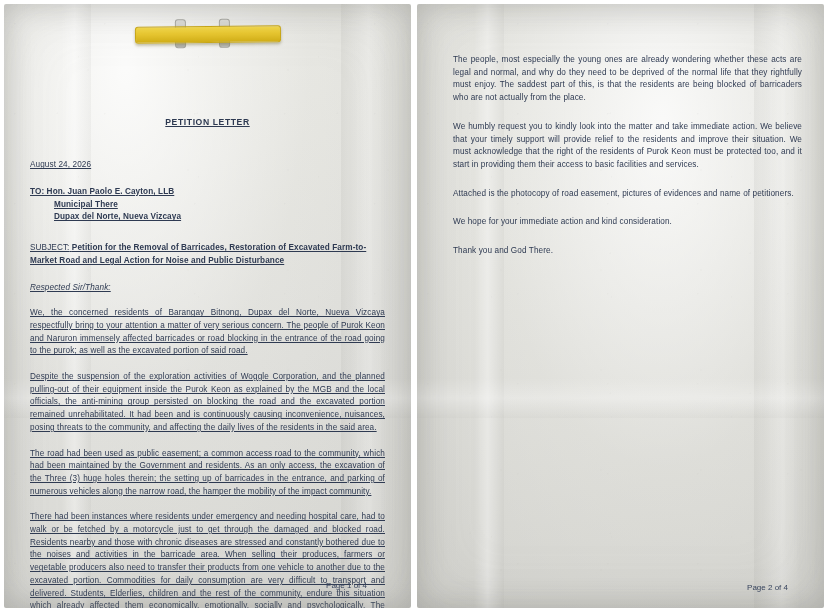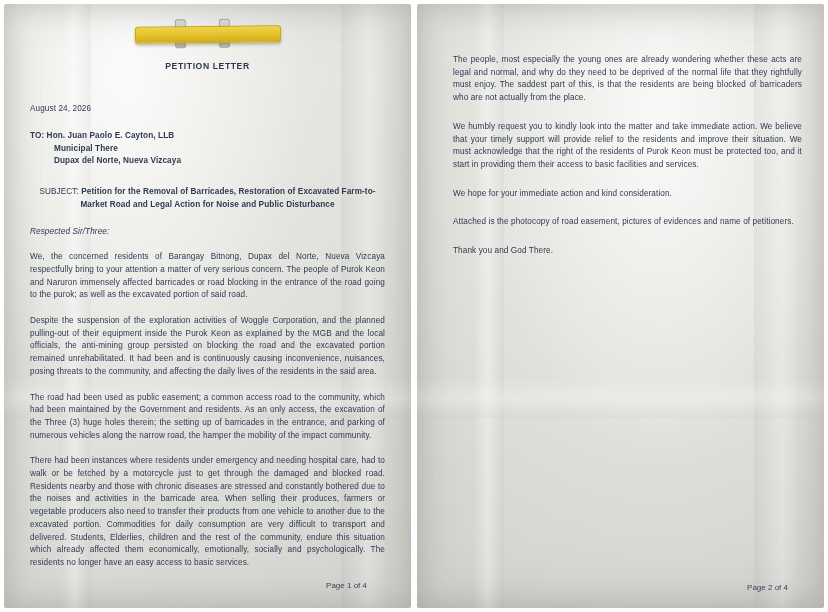--- a/index.html
+++ b/index.html
@@ -103,21 +103,21 @@
     position: absolute;
     inset: 0;
     padding: 0 26px;
     box-sizing: border-box;
     color: #2e3a52;
     font-family: "Liberation Sans", sans-serif;
     font-size: 8.2px;
     line-height: 1.55;
     letter-spacing: 0.1px;
   }
-  .left .doc-text { padding-top: 30px; }
+  .left .doc-text { padding-top: 86px; text-decoration: underline; }
   .right .doc-text { padding-top: 34px; padding-left: 36px; padding-right: 22px; }
 
   .doc-title {
     text-align: center;
     font-weight: bold;
     font-size: 8.6px;
     letter-spacing: 0.6px;
     margin: 26px 0 0 0;
     color: #2c3850;
   }
@@ -128,21 +128,20 @@
   .addr-block {
     margin-top: 14px;
   }
   .addr-block .line { display: block; }
   .addr-block .indent { padding-left: 24px; }
   .addr-block .bold { font-weight: bold; }
 
   .subject {
     margin-top: 18px;
     font-size: 8.2px;
-    text-align: center;
   }
   .subject .lbl { font-weight: normal; }
   .subject .val { font-weight: bold; }
 
   .salutation {
     margin-top: 14px;
     font-style: italic;
   }
   p.para {
     margin: 12px 0 0 0;
@@ -201,43 +200,43 @@
         <span class="line bold">TO: Hon. Juan Paolo E. Cayton, LLB</span>
         <span class="line indent bold">Municipal There</span>
         <span class="line indent bold">Dupax del Norte, Nueva Vizcaya</span>
       </div>
 
       <div class="subject">
         <span class="lbl">SUBJECT:</span>
         <span class="val">Petition for the Removal of Barricades, Restoration of Excavated Farm-to-Market Road and Legal Action for Noise and Public Disturbance</span>
       </div>
 
-      <div class="salutation">Respected Sir/Three:</div>
+      <div class="salutation">Respected Sir/Thank:</div>
 
       <p class="para">We, the concerned residents of Barangay Bitnong, Dupax del Norte, Nueva Vizcaya respectfully bring to your attention a matter of very serious concern. The people of Purok Keon and Naruron immensely affected barricades or road blocking in the entrance of the road going to the purok; as well as the excavated portion of said road.</p>
       <p class="para">Despite the suspension of the exploration activities of Woggle Corporation, and the planned pulling-out of their equipment inside the Purok Keon as explained by the MGB and the local officials, the anti-mining group persisted on blocking the road and the excavated portion remained unrehabilitated. It had been and is continuously causing inconvenience, nuisances, posing threats to the community, and affecting the daily lives of the residents in the said area.</p>
       <p class="para">The road had been used as public easement; a common access road to the community, which had been maintained by the Government and residents. As an only access, the excavation of the Three (3) huge holes therein; the setting up of barricades in the entrance, and parking of numerous vehicles along the narrow road, the hamper the mobility of the impact community.</p>
       <p class="para">There had been instances where residents under emergency and needing hospital care, had to walk or be fetched by a motorcycle just to get through the damaged and blocked road. Residents nearby and those with chronic diseases are stressed and constantly bothered due to the noises and activities in the barricade area. When selling their produces, farmers or vegetable producers also need to transfer their products from one vehicle to another due to the excavated portion. Commodities for daily consumption are very difficult to transport and delivered. Students, Elderlies, children and the rest of the community, endure this situation which already affected them economically, emotionally, socially and psychologically. The residents no longer have an easy access to basic services.</p>
     </div>
 
     <div class="page-number">Page 1 of 4</div>
     <div class="edge-shadow"></div>
   </div>
 
   <div class="page-photo right">
     <div class="crease v1"></div>
     <div class="crease v2"></div>
     <div class="crease h1"></div>
     <div class="speckle"></div>
 
     <div class="doc-text">
       <p class="para">The people, most especially the young ones are already wondering whether these acts are legal and normal, and why do they need to be deprived of the normal life that they rightfully must enjoy. The saddest part of this, is that the residents are being blocked of barricaders who are not actually from the place.</p>
       <p class="para">We humbly request you to kindly look into the matter and take immediate action. We believe that your timely support will provide relief to the residents and improve their situation. We must acknowledge that the right of the residents of Purok Keon must be protected too, and it start in providing them their access to basic facilities and services.</p>
+      <p class="para">Attached is the photocopy of road easement, pictures of evidences and name of petitioners.</p>
       <p class="para">We hope for your immediate action and kind consideration.</p>
-      <p class="para">Attached is the photocopy of road easement, pictures of evidences and name of petitioners.</p>
       <p class="para">Thank you and God There.</p>
     </div>
 
     <div class="page-number">Page 2 of 4</div>
     <div class="edge-shadow"></div>
   </div>
 
 </div>
 
 </body></html>

